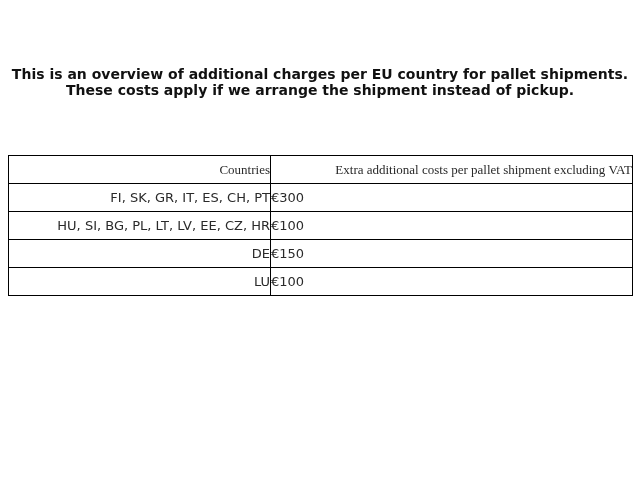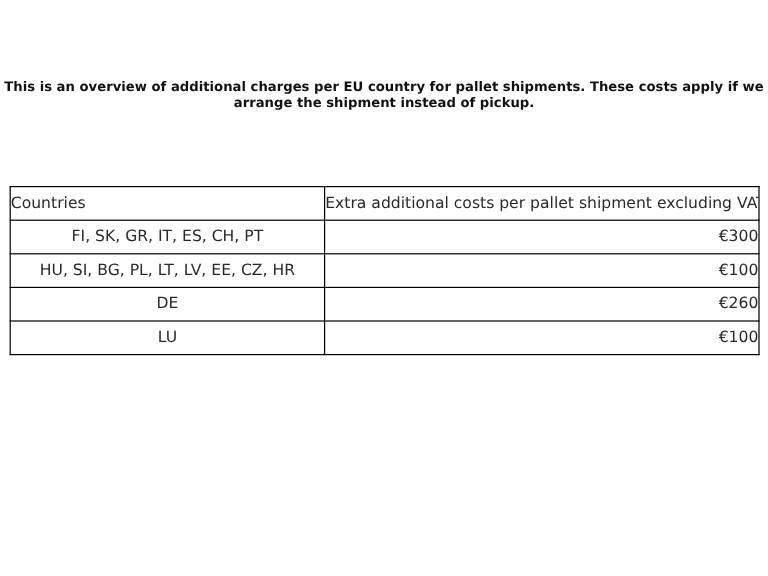--- a/index.html
+++ b/index.html
@@ -13,21 +13,21 @@
     position: relative;
     font-family: "DejaVu Sans", sans-serif;
     overflow: hidden;
   }
   .intro {
     position: absolute;
     top: 66px;
     left: 0;
     width: 640px;
     text-align: center;
-    font-size: 11px;
+    font-size: 14px;
     font-weight: bold;
     color: #111111;
     letter-spacing: 0px;
   }
   table.charges {
     position: absolute;
     left: 8px;
     top: 155px;
     width: 624px;
     border-collapse: collapse;
@@ -39,30 +39,31 @@
     height: 27px;
     font-size: 13px;
     font-weight: normal;
     color: #2a2a2a;
     padding: 0;
     vertical-align: middle;
     white-space: nowrap;
     overflow: hidden;
   }
   table.charges th {
-    text-align: left;
+    text-align: right;
+    font-family: Liberation Serif, serif;
   }
   col.col-countries { width: 262px; }
   col.col-cost { width: 362px; }
   td.countries-cell {
-    text-align: center;
+    text-align: right;
     padding-left: 25px;
   }
   td.cost-cell {
-    text-align: right;
+    text-align: left;
     padding-left: 34px;
   }
 </style>
 </head>
 <body>
 
 <div class="intro">This is an overview of additional charges per EU country for pallet shipments. These costs apply if we arrange the shipment instead of pickup.</div>
 
 <table class="charges">
   <colgroup>
@@ -83,21 +84,21 @@
 
 
 
   <tr>
     <td class="countries-cell">HU, SI, BG, PL, LT, LV, EE, CZ, HR</td>
     <td class="cost-cell">€100</td>
   </tr>
 
   <tr>
     <td class="countries-cell">DE</td>
-    <td class="cost-cell">€260</td>
+    <td class="cost-cell">€150</td>
   </tr>
 
   <tr>
     <td class="countries-cell">LU</td>
     <td class="cost-cell">€100</td>
   </tr>
 </tbody>
 </table>
 
 </body></html>

